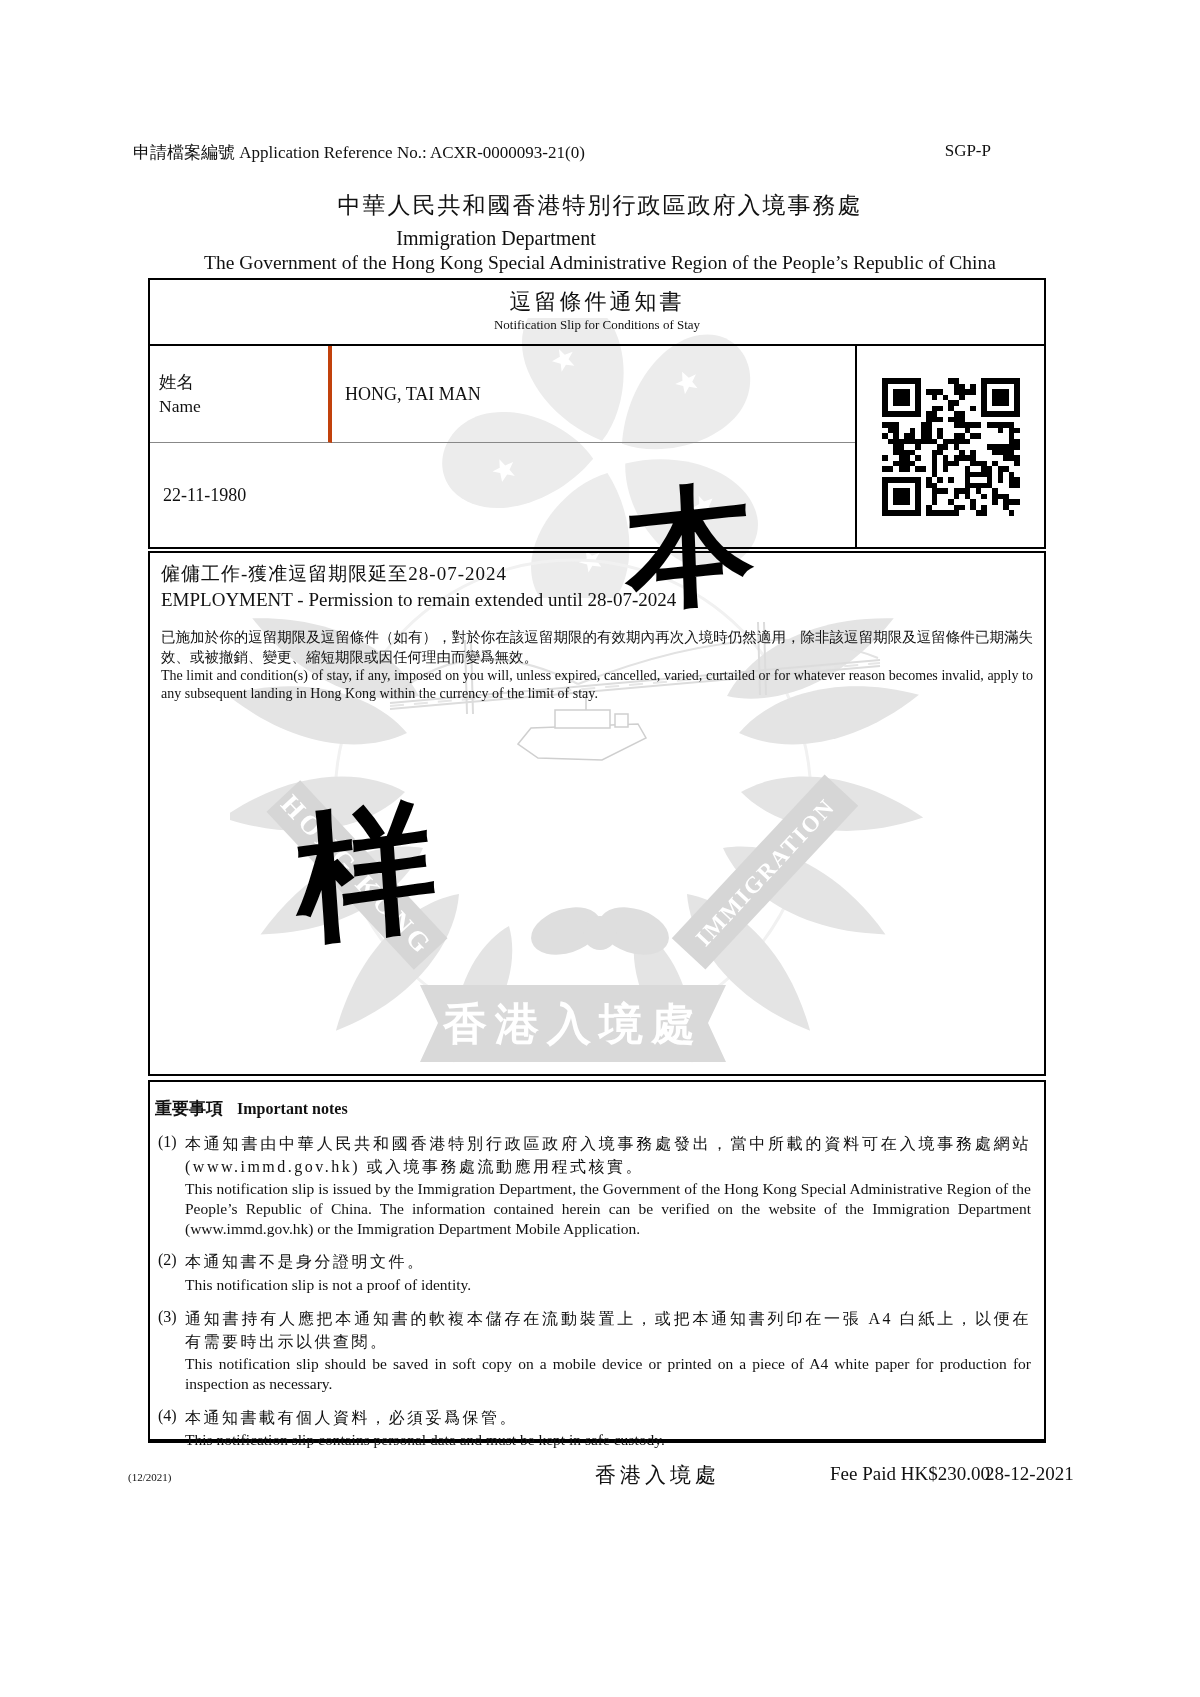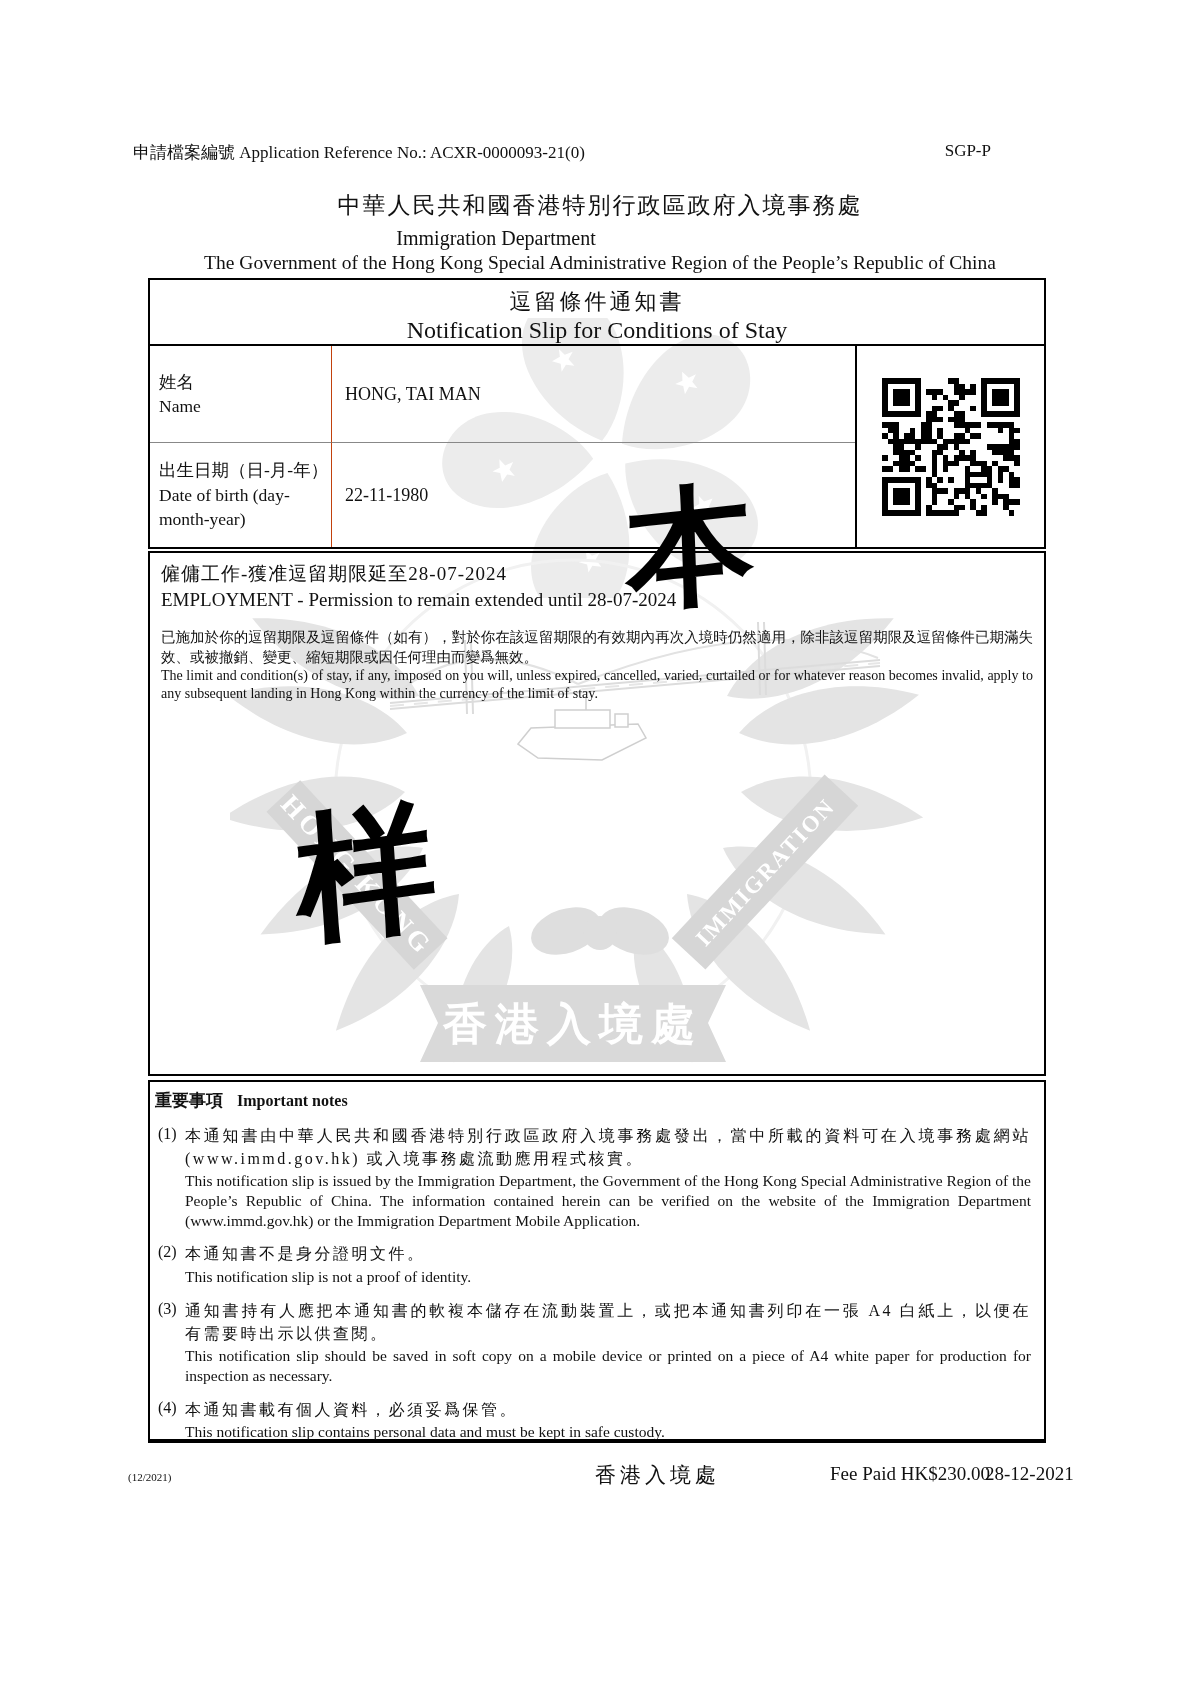--- a/index.html
+++ b/index.html
@@ -16,35 +16,35 @@
 
   .hdr-row { position:absolute; top:141px; left:133px; width:858px; display:flex; justify-content:space-between; font-size:17px; }
 
   .title-zh  { position:absolute; top:190px; left:0; width:1200px; text-align:center; font-size:23px; letter-spacing:2px; }
   .title-en1 { position:absolute; top:227px; left:0; width:992px; text-align:center; font-size:20px; }
   .title-en2 { position:absolute; top:252px; left:0; width:1200px; text-align:center; font-size:19.5px; }
 
   .slip-box { position:absolute; top:278px; left:148px; width:898px; height:271px; border:2px solid #000; background:transparent; }
   .slip-title { height:66px; border-bottom:2px solid #000; text-align:center; }
   .slip-title-zh { padding-top:7px; font-size:22px; letter-spacing:3px; }
-  .slip-title-en { font-size:24px; }
+  .slip-title-en { font-size:13px; }
   .slip-grid { display:grid; grid-template-columns:182px 1fr 189px; grid-template-rows:97px auto; height:201px; }
-  .cell-lbl { border-right:1px solid #c2410c; padding-left:9px; display:flex; flex-direction:column; justify-content:center; font-size:17.5px; line-height:1.4; }
+  .cell-lbl { border-right:4px solid #c2410c; padding-left:9px; display:flex; flex-direction:column; justify-content:center; font-size:17.5px; line-height:1.4; }
   .cell-val { display:flex; align-items:center; padding-left:13px; font-size:18px; }
   .row1 { border-bottom:1px solid #888; }
   .cell-qr { grid-column:3; grid-row:1 / 3; border-left:2px solid #000; display:flex; align-items:center; justify-content:center; }
 
   .status-box { position:absolute; top:551px; left:148px; width:898px; height:525px; border:2px solid #000; padding:8px 11px 0 11px; background:transparent; }
   .st-zh { font-size:19px; letter-spacing:1px; }
   .st-en { font-size:19px; margin-top:2px; }
   .st-body-zh { margin-top:17px; font-size:14.5px; line-height:1.35; text-align:justify; }
   .st-body-en { font-size:14px; line-height:1.3; text-align:justify; }
 
   .notes-box { position:absolute; top:1080px; left:148px; width:898px; height:363px; border:2px solid #000; border-bottom-width:4px; padding:7px 13px 0 5px; background:transparent; }
-  .notes-head { font-size:17px; font-weight:bold; }
+  .notes-head { font-size:17px; font-weight:bold;margin-top:8px; }
   .notes-head .en { margin-left:14px; font-size:16px; }
   .note { display:flex; margin-top:13px; }
   .note-num { width:30px; flex:none; font-size:16px; padding-left:3px; }
   .note-body { flex:1; }
   .note-zh { font-size:16px; line-height:1.42; text-align:justify; letter-spacing:2.5px; }
   .note-en { font-size:15.5px; line-height:1.27; text-align:justify; margin-top:1px; }
 
   .f-ver  { position:absolute; top:1471px; left:128px; font-size:11px; }
   .f-feezh{ position:absolute; top:1461px; left:595px; font-size:21px; letter-spacing:4px; }
   .f-feeen{ position:absolute; top:1463px; left:830px; font-size:19px; }
@@ -392,24 +392,20 @@
               <rect x="1" y="1" width="5" height="5" fill="#fff"></rect>
               <rect x="2" y="2" width="3" height="3" fill="#000"></rect>
               <rect x="18" y="0" width="7" height="7" fill="#000"></rect>
               <rect x="19" y="1" width="5" height="5" fill="#fff"></rect>
               <rect x="20" y="2" width="3" height="3" fill="#000"></rect>
               <rect x="0" y="18" width="7" height="7" fill="#000"></rect>
               <rect x="1" y="19" width="5" height="5" fill="#fff"></rect>
               <rect x="2" y="20" width="3" height="3" fill="#000"></rect>
             </svg>
         </div>
-        <div class="cell-lbl">
-          <span>出生日期（日-月-年）</span>
-          <span>Date of birth (day-month-year)</span>
-        </div>
         <div class="cell-val">
           <span>22-11-1980</span>
         </div>
       </div>
     </div>
 
     <div class="status-box">
       <div class="st-zh">僱傭工作-獲准逗留期限延至28-07-2024</div>
       <div class="st-en">EMPLOYMENT - Permission to remain extended until 28-07-2024</div>
       <div class="st-body-zh">已施加於你的逗留期限及逗留條件（如有），對於你在該逗留期限的有效期內再次入境時仍然適用，除非該逗留期限及逗留條件已期滿失效、或被撤銷、變更、縮短期限或因任何理由而變爲無效。</div>

